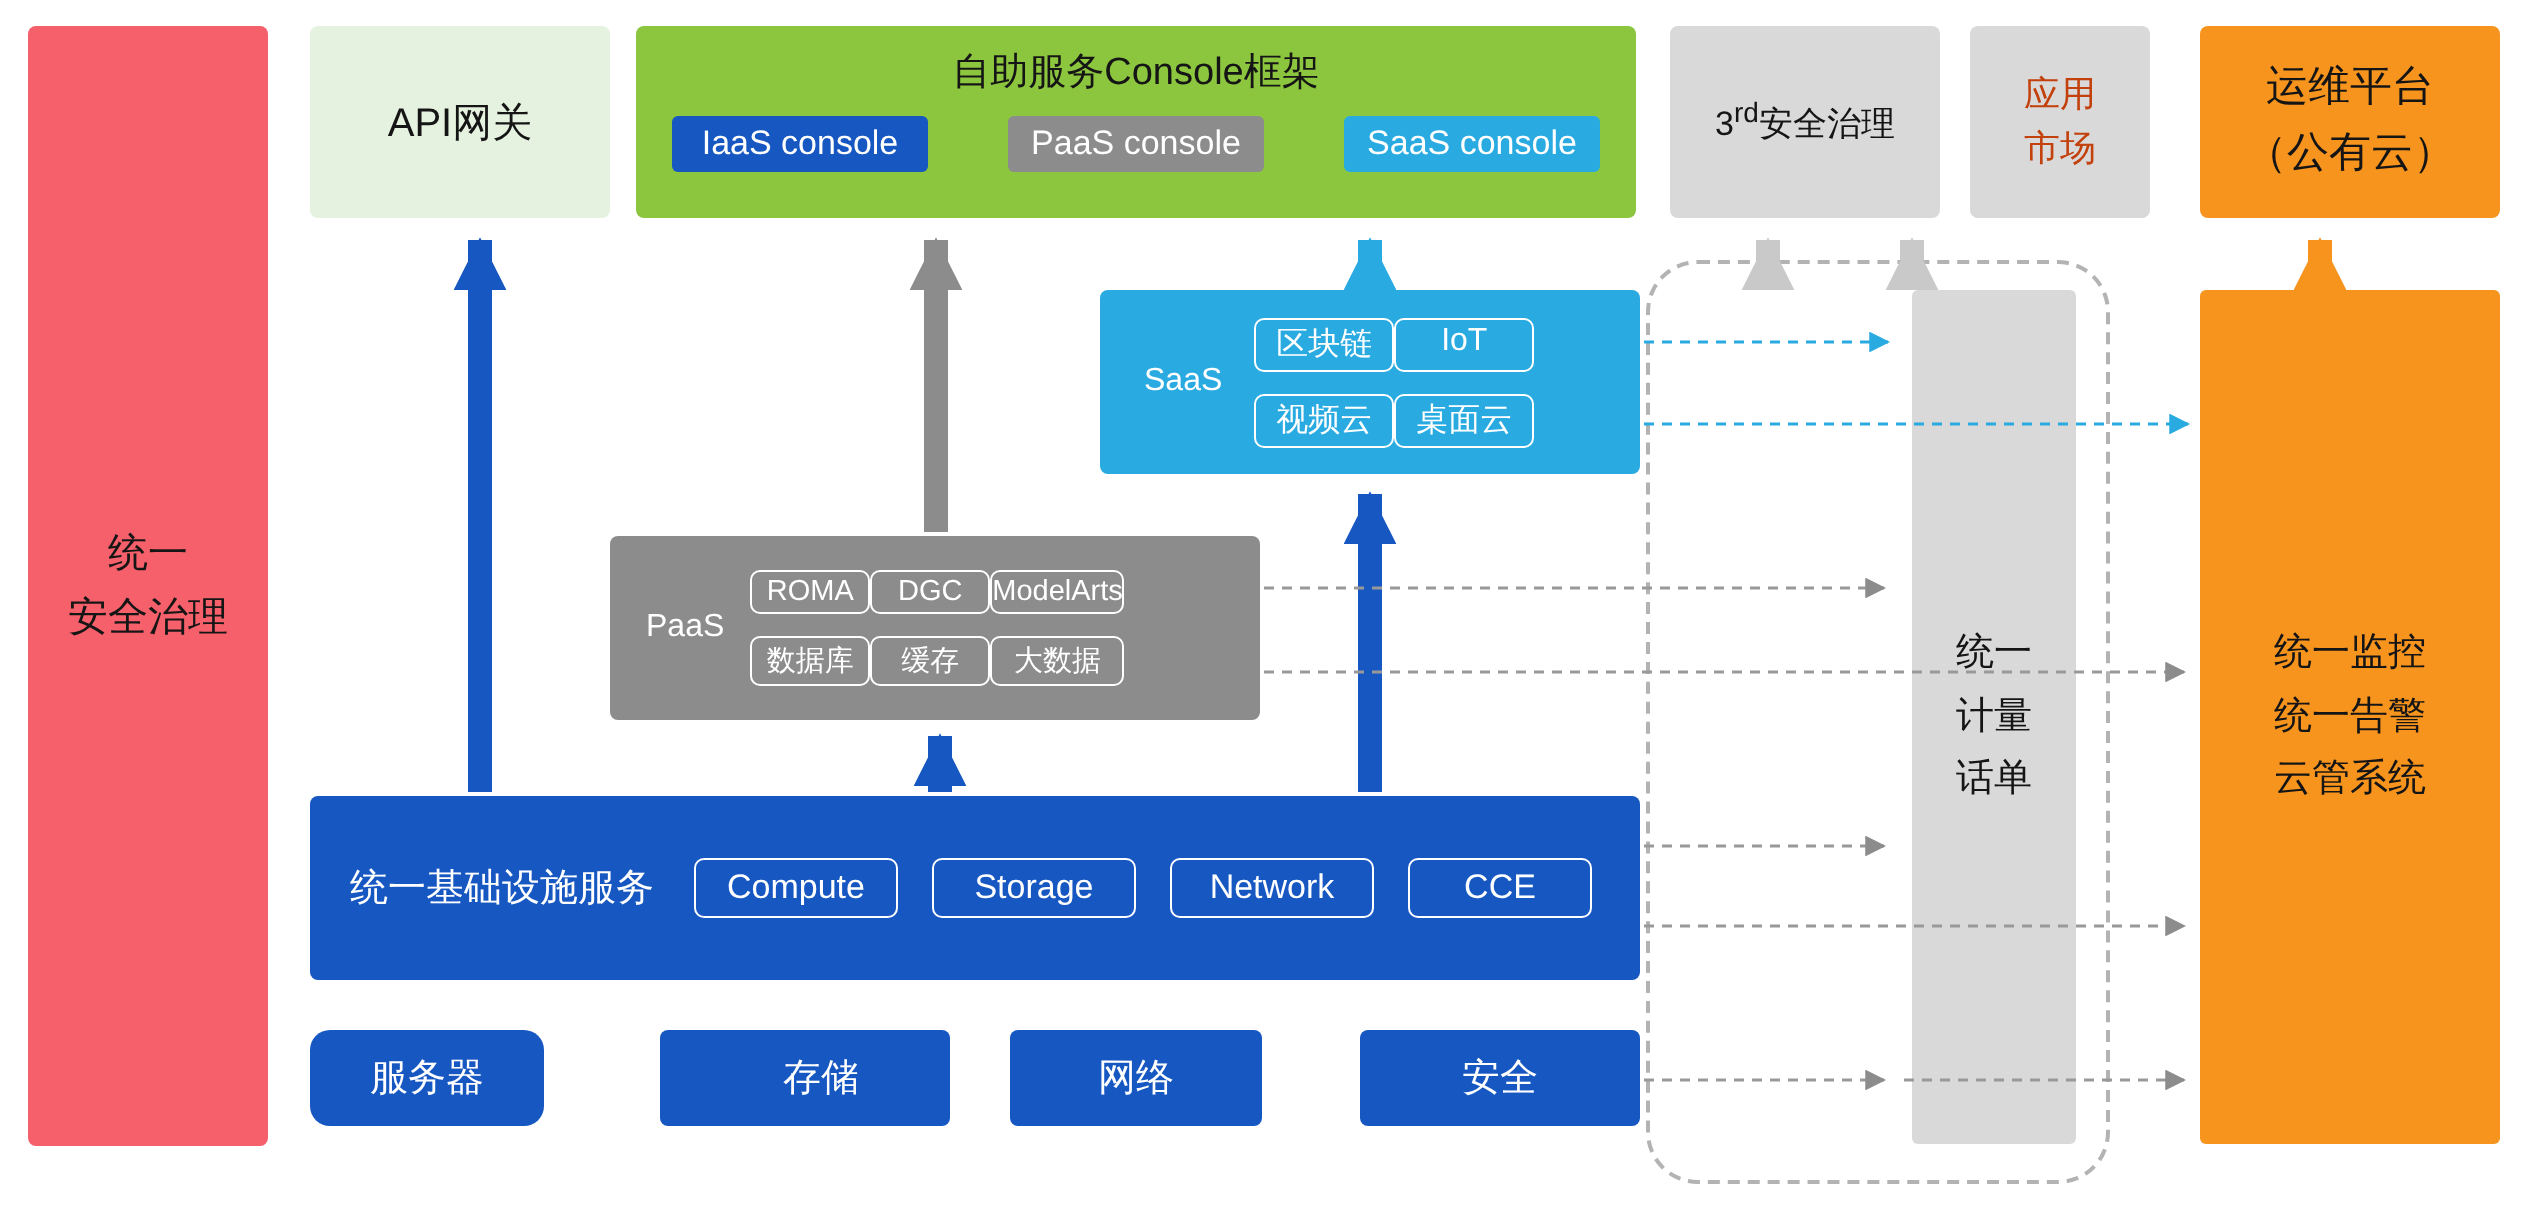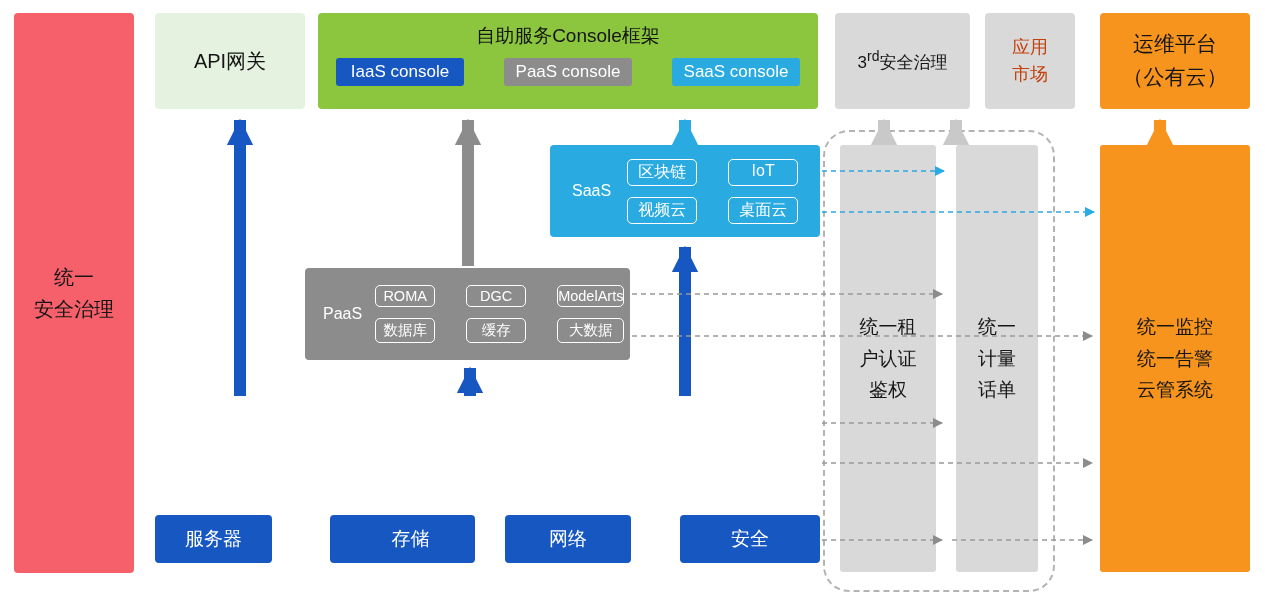--- a/index.html
+++ b/index.html
@@ -31,42 +31,42 @@
   .third-party sup { font-size:14px; }
   .app-market { left:985px; top:13px; width:90px; height:96px; background:#D9D9D9;
                 font-size:18px; color:#c2410c; line-height:1.5; }
   .om-platform { left:1100px; top:13px; width:150px; height:96px; background:#F7941E;
                  font-size:21px; color:#151515; line-height:1.55; }
 
   
   .saas-box { left:550px; top:145px; width:270px; height:92px; background:#29ABE2;
               justify-content:flex-start; gap:16px; padding-left:22px; }
   .box-label { color:#fff; font-size:16px; }
-  .mini-grid { display:grid; gap:11px 31px; }
+  .mini-grid { display:grid; gap:11px 0; }
   .saas-grid { grid-template-columns:auto auto; }
   .paas-grid { grid-template-columns:auto auto auto; }
   .cell { border:1.5px solid #fff; border-radius:5px; color:#fff; font-size:16px;
           padding:2px 10px; text-align:center; min-width:64px; white-space:nowrap; }
 
   
   .paas-box { left:305px; top:268px; width:325px; height:92px; background:#8C8C8C;
               justify-content:flex-start; gap:13px; padding-left:18px; }
   .paas-box .cell { font-size:14.5px; padding:2px 0; min-width:60px; }
 
   
   .infra-box { left:155px; top:398px; width:665px; height:92px; background:#1757C2;
                justify-content:flex-start; gap:17px; padding-left:20px; }
   .infra-label { color:#fff; font-size:19px; margin-right:3px; white-space:nowrap; }
   .infra-chip { border:1.5px solid #fff; border-radius:5px; color:#fff; font-size:17px;
                 padding:4px 0; text-align:center; }
   .w102 { width:102px; } .w92 { width:92px; }
 
   
   .hw-box { top:515px; height:48px; background:#1757C2; color:#fff; font-size:19px; }
-  .hw-1 { left:155px; width:117px; } .hw-2 { left:330px; width:145px;padding-left:16px; }
+  .hw-1 { left:155px; width:117px;border-radius:10px; } .hw-2 { left:330px; width:145px;padding-left:16px; }
   .hw-3 { left:505px; width:126px; } .hw-4 { left:680px; width:140px; }
 
   
   .dashed-group { left:823px; top:130px; width:232px; height:462px;
                   border:2px dashed #B3B3B3; border-radius:26px; background:transparent; }
   .vbar { top:145px; height:427px; font-size:19px; color:#151515; line-height:1.65; border-radius:3px; }
   .auth-bar { left:840px; width:96px; background:#D9D9D9; }
   .metering-bar { left:956px; width:82px; background:#D9D9D9; }
   .monitor-bar { left:1100px; width:150px; background:#F7941E; }
 
@@ -116,30 +116,34 @@
     <div class="mini-grid paas-grid">
       <div class="cell">ROMA</div>
       <div class="cell">DGC</div>
       <div class="cell">ModelArts</div>
       <div class="cell">数据库</div>
       <div class="cell">缓存</div>
       <div class="cell">大数据</div>
     </div>
   </div>
 
+  <div class="box infra-box">
+    <div class="infra-label">统一基础设施服务</div>
+    <div class="infra-chip w102">Compute</div>
+    <div class="infra-chip w102">Storage</div>
+    <div class="infra-chip w102">Network</div>
+    <div class="infra-chip w92">CCE</div>
+  </div>
 
   <div class="box hw-box hw-1">服务器</div>
   <div class="box hw-box hw-2">存储</div>
   <div class="box hw-box hw-3">网络</div>
   <div class="box hw-box hw-4">安全</div>
 
   <div class="box dashed-group"></div>
-  <div class="box vbar auth-bar">统一租
-户认证
-鉴权</div>
   <div class="box vbar metering-bar">统一
 计量
 话单</div>
   <div class="box vbar monitor-bar">统一监控
 统一告警
 云管系统</div>
 
   <svg class="arrows" width="1265" height="605" viewBox="0 0 1265 605">
     <defs>
       <marker id="mBlue" viewBox="0 0 10 10" refX="9.5" refY="5" markerWidth="2.2" markerHeight="2.2" orient="auto">

